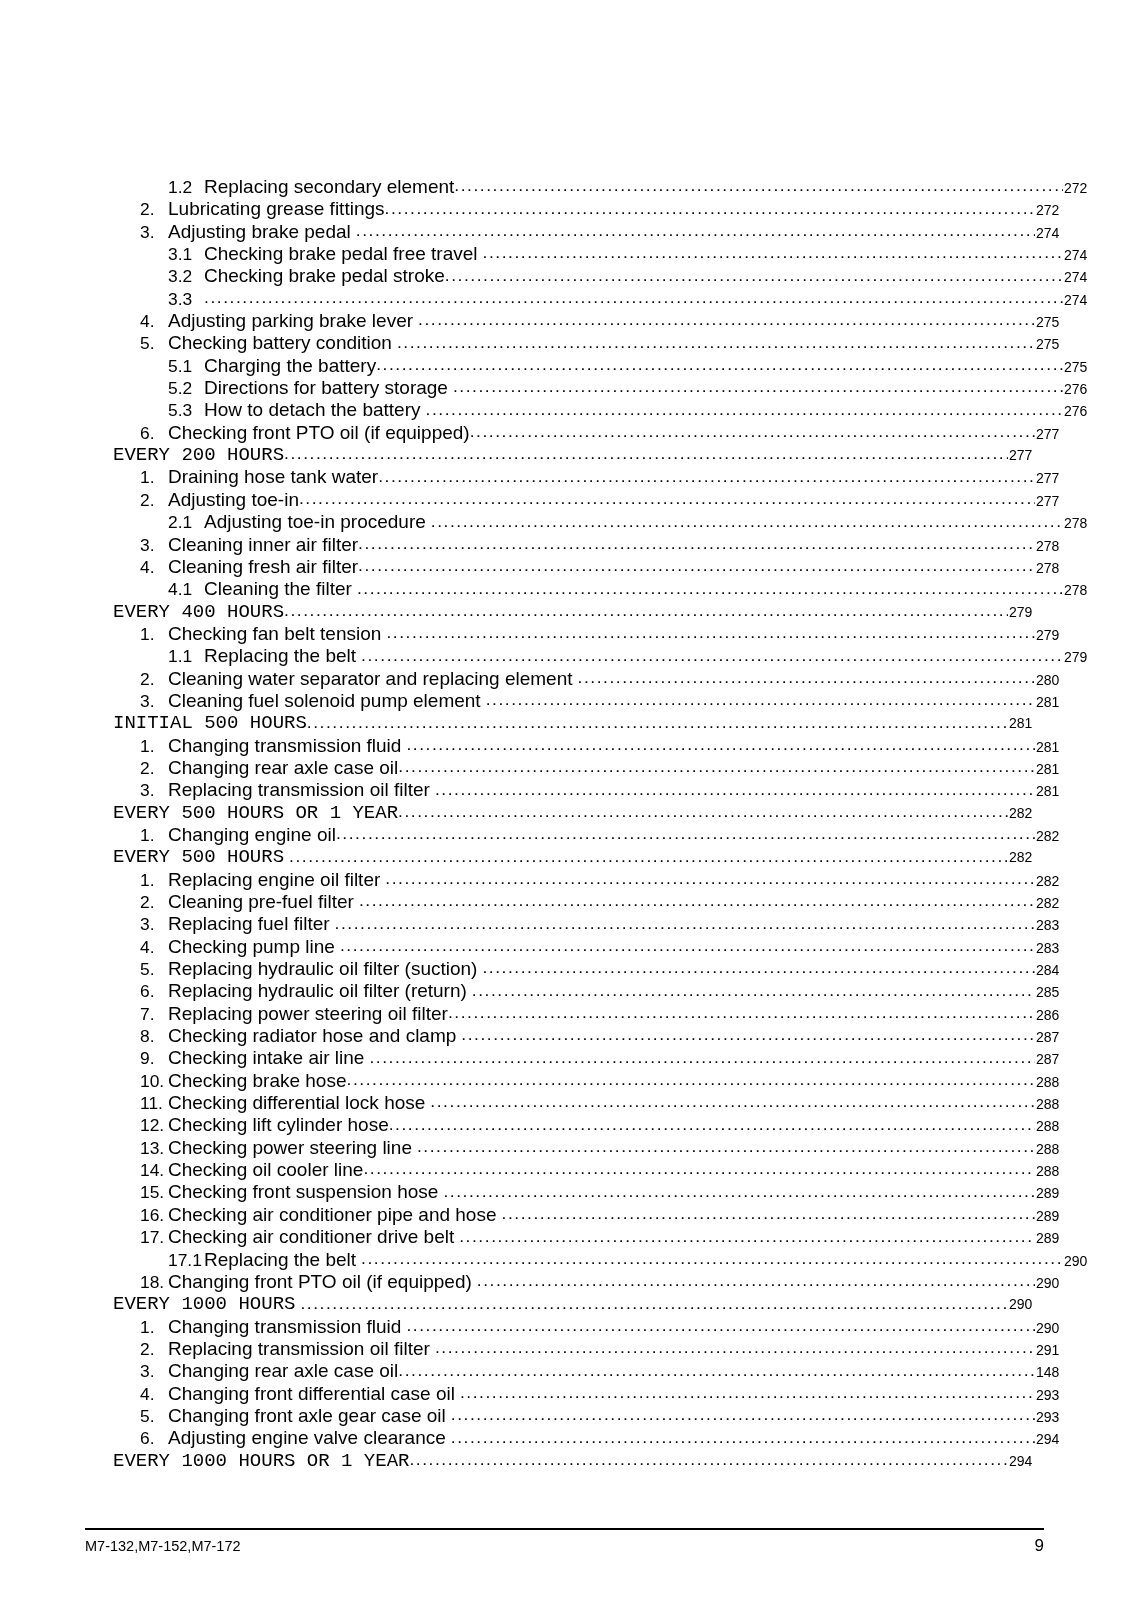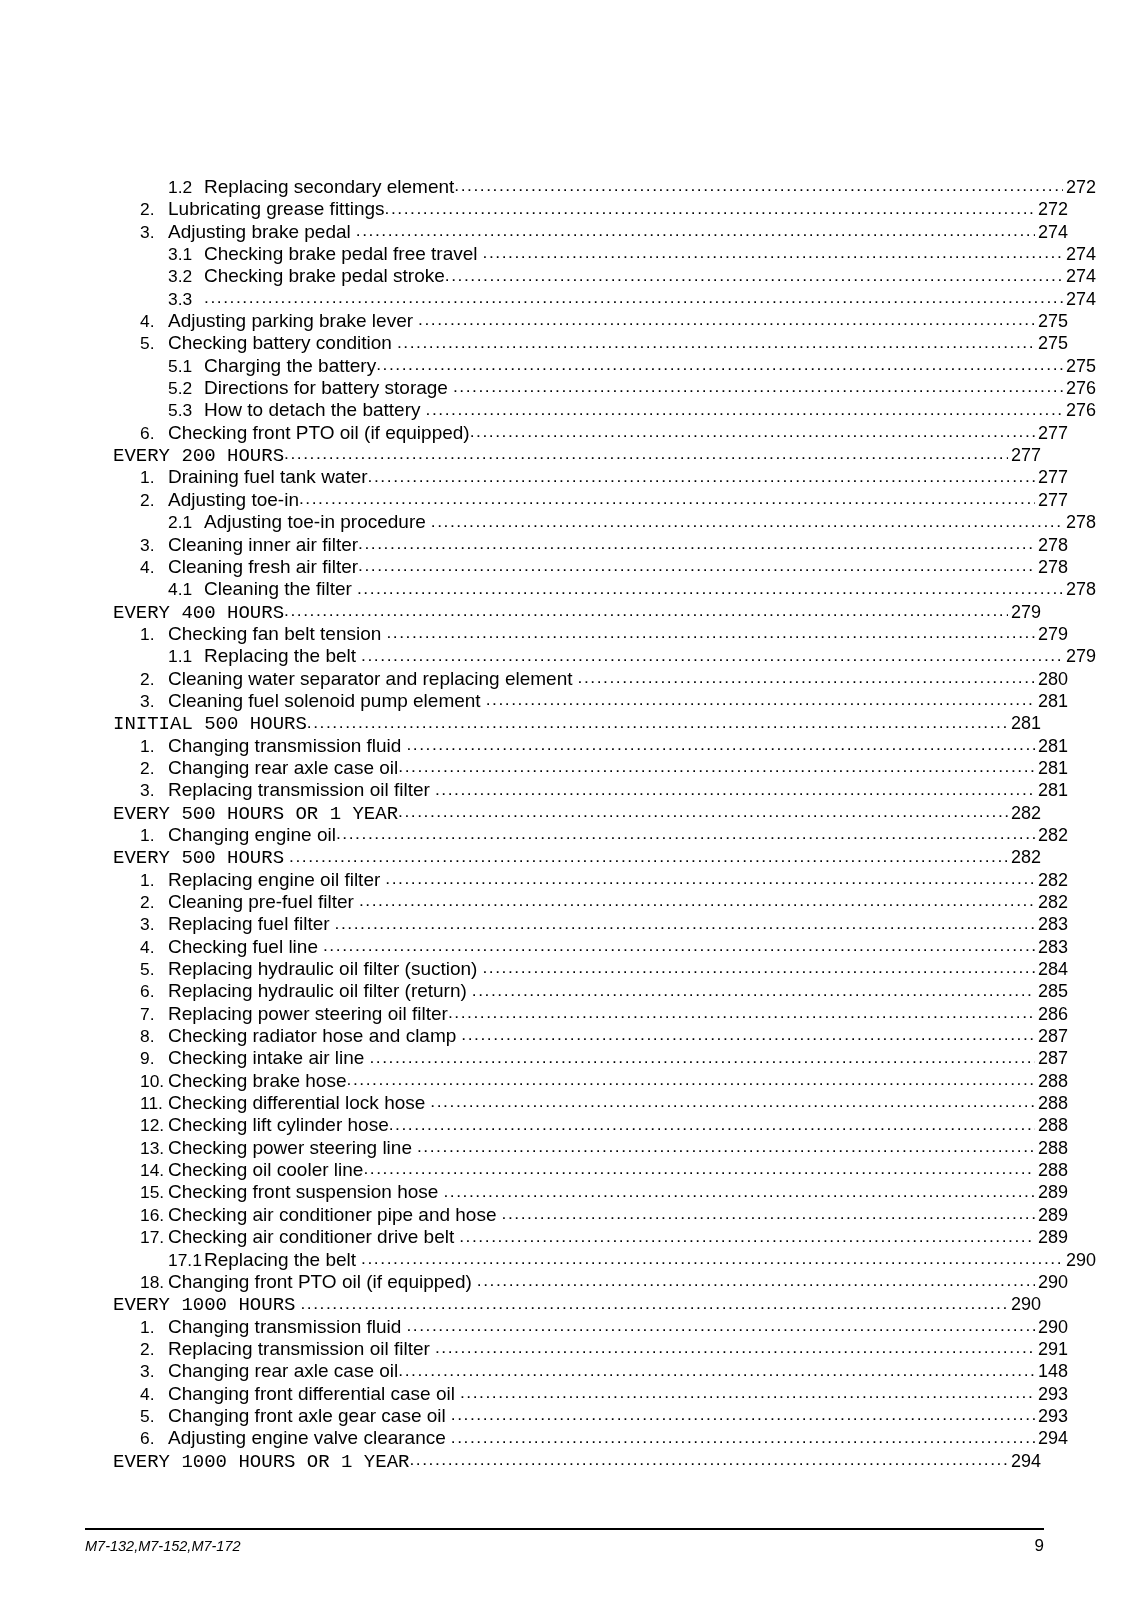--- a/index.html
+++ b/index.html
@@ -70,23 +70,23 @@
     content: "......................................................................................................................................................................................................................................................................................................";
     font-size: 17.4px;
     letter-spacing: 1.55px;
     display: block;
     white-space: nowrap;
     line-height: 12px;
   }
 
   .pageno {
     flex: 0 0 auto;
-    text-align: center;
+    text-align: left;
     min-width: 34px;
-    font-size: 18px;
+    font-size: 14px;
     padding-left: 1px;
   }
 
   
   .lvl0 .num { width: 0px; }
   .lvl0 .label { padding-left: 0px; font-family: Liberation Mono, monospace; }
 
   
   .lvl1 { padding-left: 27px; }
   .lvl1 .num { min-width: 28px; }
@@ -113,21 +113,21 @@
     position: absolute;
     left: 85px;
     top: 1500px;
     width: 959px;
     display: flex;
     justify-content: space-between;
     align-items: baseline;
     font-size: 14.5px;
     line-height: 20px;
   }
-  #footer-left { text-align: center; font-style: italic; }
+  #footer-left { text-align: center; }
   #footer-right { text-align: right; font-size: 17px; }
 </style>
 </head>
 <body>
 
 <div id="page">
 
   <div id="toc">
       <div class="toc-row lvl2">
         <span class="num">1.2</span>
@@ -201,21 +201,21 @@
         <span class="pageno">277</span>
       </div>
       <div class="toc-row lvl0">
         <span class="num"></span>
         <span class="label">EVERY 200 HOURS</span>
         <span class="leader"></span>
         <span class="pageno">277</span>
       </div>
       <div class="toc-row lvl1">
         <span class="num">1.</span>
-        <span class="label">Draining fuel tank water</span>
+        <span class="label">Draining hose tank water</span>
         <span class="leader"></span>
         <span class="pageno">277</span>
       </div>
       <div class="toc-row lvl1">
         <span class="num">2.</span>
         <span class="label">Adjusting toe-in</span>
         <span class="leader"></span>
         <span class="pageno">277</span>
       </div>
       <div class="toc-row lvl2 gap">
@@ -327,21 +327,21 @@
         <span class="pageno">282</span>
       </div>
       <div class="toc-row lvl1 gap">
         <span class="num">3.</span>
         <span class="label">Replacing fuel filter</span>
         <span class="leader"></span>
         <span class="pageno">283</span>
       </div>
       <div class="toc-row lvl1 gap">
         <span class="num">4.</span>
-        <span class="label">Checking fuel line</span>
+        <span class="label">Checking pump line</span>
         <span class="leader"></span>
         <span class="pageno">283</span>
       </div>
       <div class="toc-row lvl1 gap">
         <span class="num">5.</span>
         <span class="label">Replacing hydraulic oil filter (suction)</span>
         <span class="leader"></span>
         <span class="pageno">284</span>
       </div>
       <div class="toc-row lvl1 gap">

